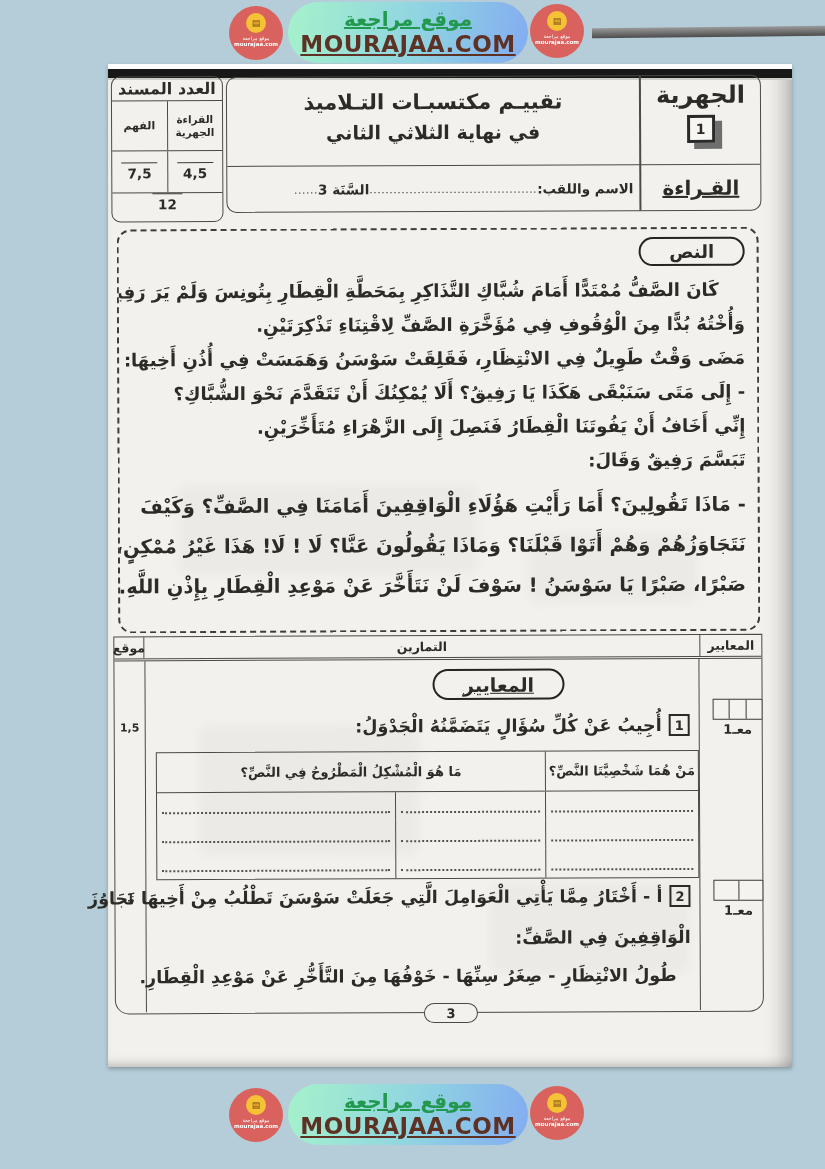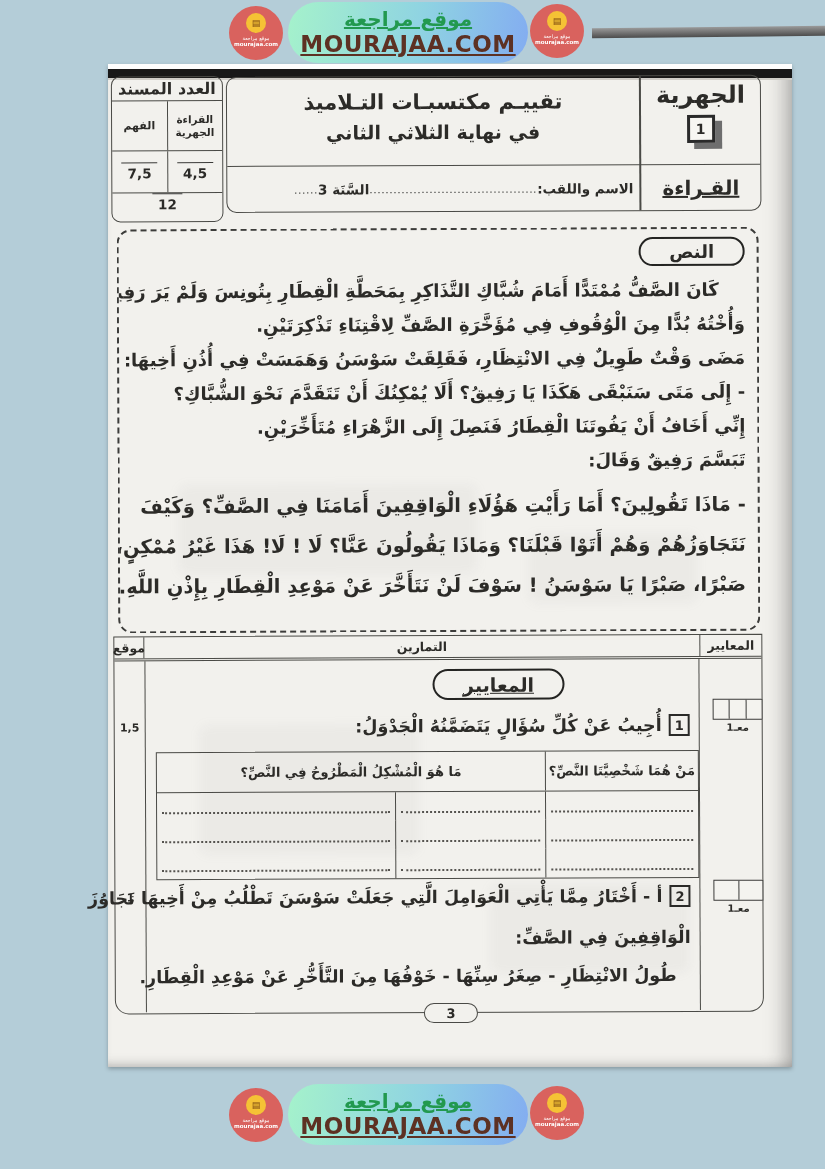--- a/index.html
+++ b/index.html
@@ -100,21 +100,21 @@
   .numbox { width:21px; height:22px; border:2px solid #2a2a28; display:flex; align-items:center; justify-content:center;
             font-size:13px; font-weight:bold; flex:none; margin-top:2px; }
   .qtext { font-size:17.5px; font-weight:bold; line-height:26px; }
   .q1r { top:77px; } .q2r { top:248px; }
   .qcont { position:absolute; right:72px; font-size:17.5px; font-weight:bold; white-space:nowrap; }
   .q2l2 { top:292px; } .q2opt { top:330px; right:86px; }
   .mscore { position:absolute; left:0; width:30px; text-align:center; font-size:11px; font-weight:bold; }
   .ms1 { top:84px; } .ms2 { top:254px; }
   .crit { position:absolute; left:598px; width:50px; height:21px; border:1.6px solid #3a3a38; display:flex; background:#f4f3ef; }
   .crit div { flex:1; border-left:1.3px solid #3a3a38; } .crit div:last-child { border-left:none; }
-  .critlbl { position:absolute; left:598px; width:50px; text-align:center; font-size:10px; font-weight:bold; }
+  .critlbl { position:absolute; left:598px; width:50px; text-align:center; font-size:13px; font-weight:bold; }
   .c1 { top:64px; } .c1l { top:87px; } .c2 { top:245px; } .c2l { top:268px; }
 
   .q1table { position:absolute; right:63px; top:115px; width:543px; height:128px;
              border:1.6px solid #4a4a46; display:flex; flex-direction:column; direction:rtl; }
   .q1th { display:flex; height:40px; border-bottom:1.3px solid #4a4a46; }
   .q1th > div { display:flex; align-items:center; justify-content:center; text-align:center;
                 font-size:13px; font-weight:bold; line-height:1.2; padding:1px 2px; }
   .q1c1 { width:153px; border-left:1.3px solid #4a4a46; }
   .q1c2 { width:150px; border-left:1.3px solid #4a4a46; }
   .q1c3 { flex:1; }

